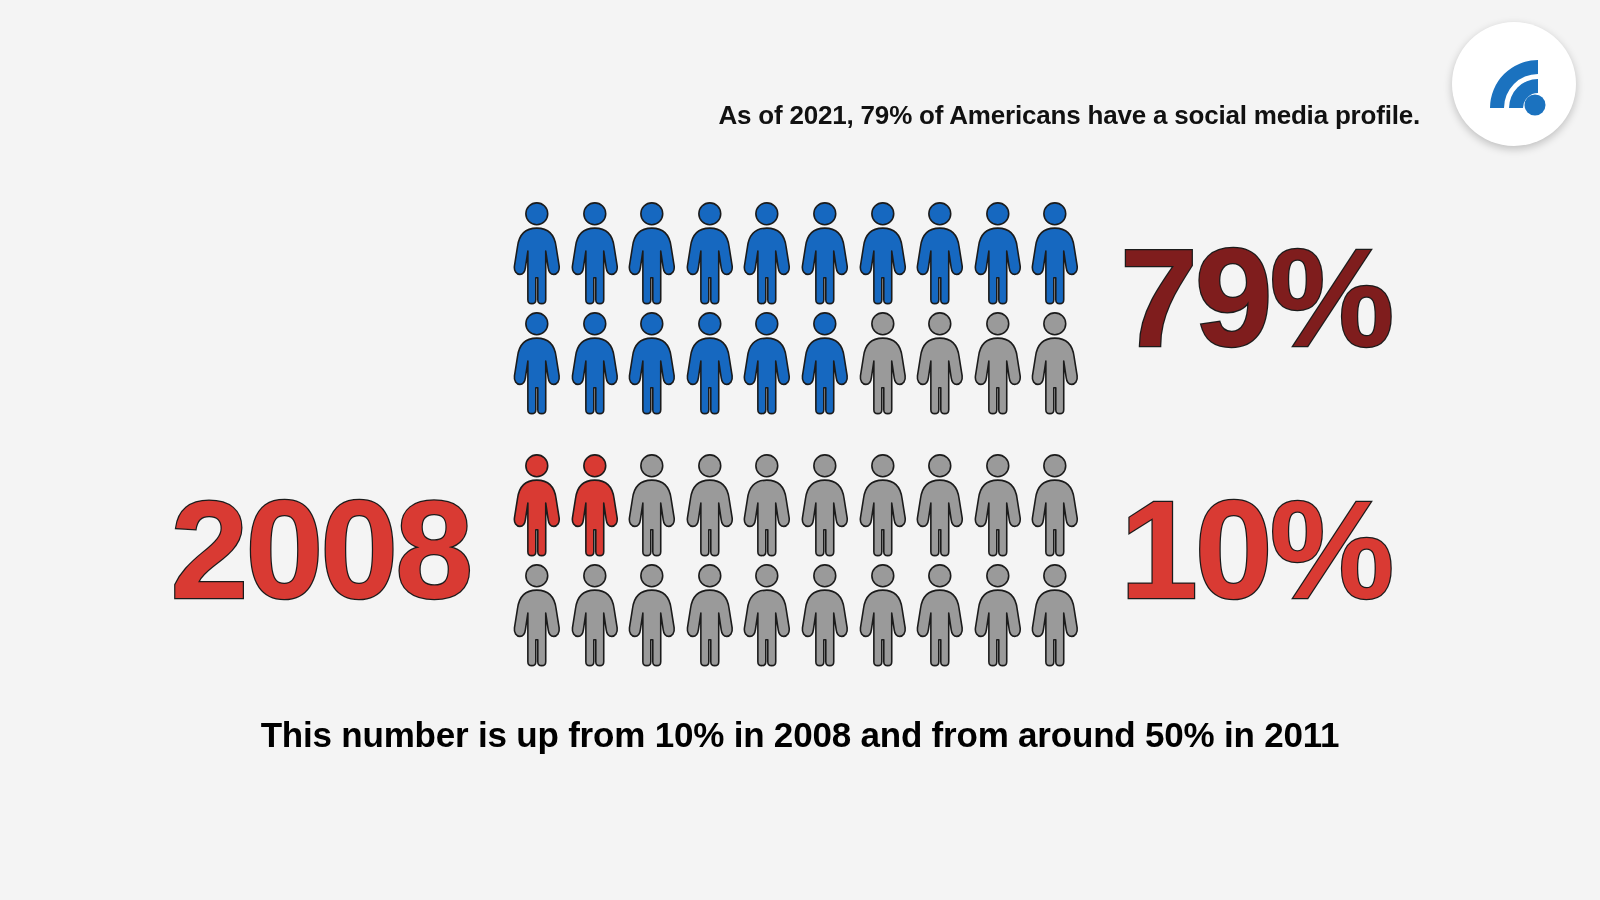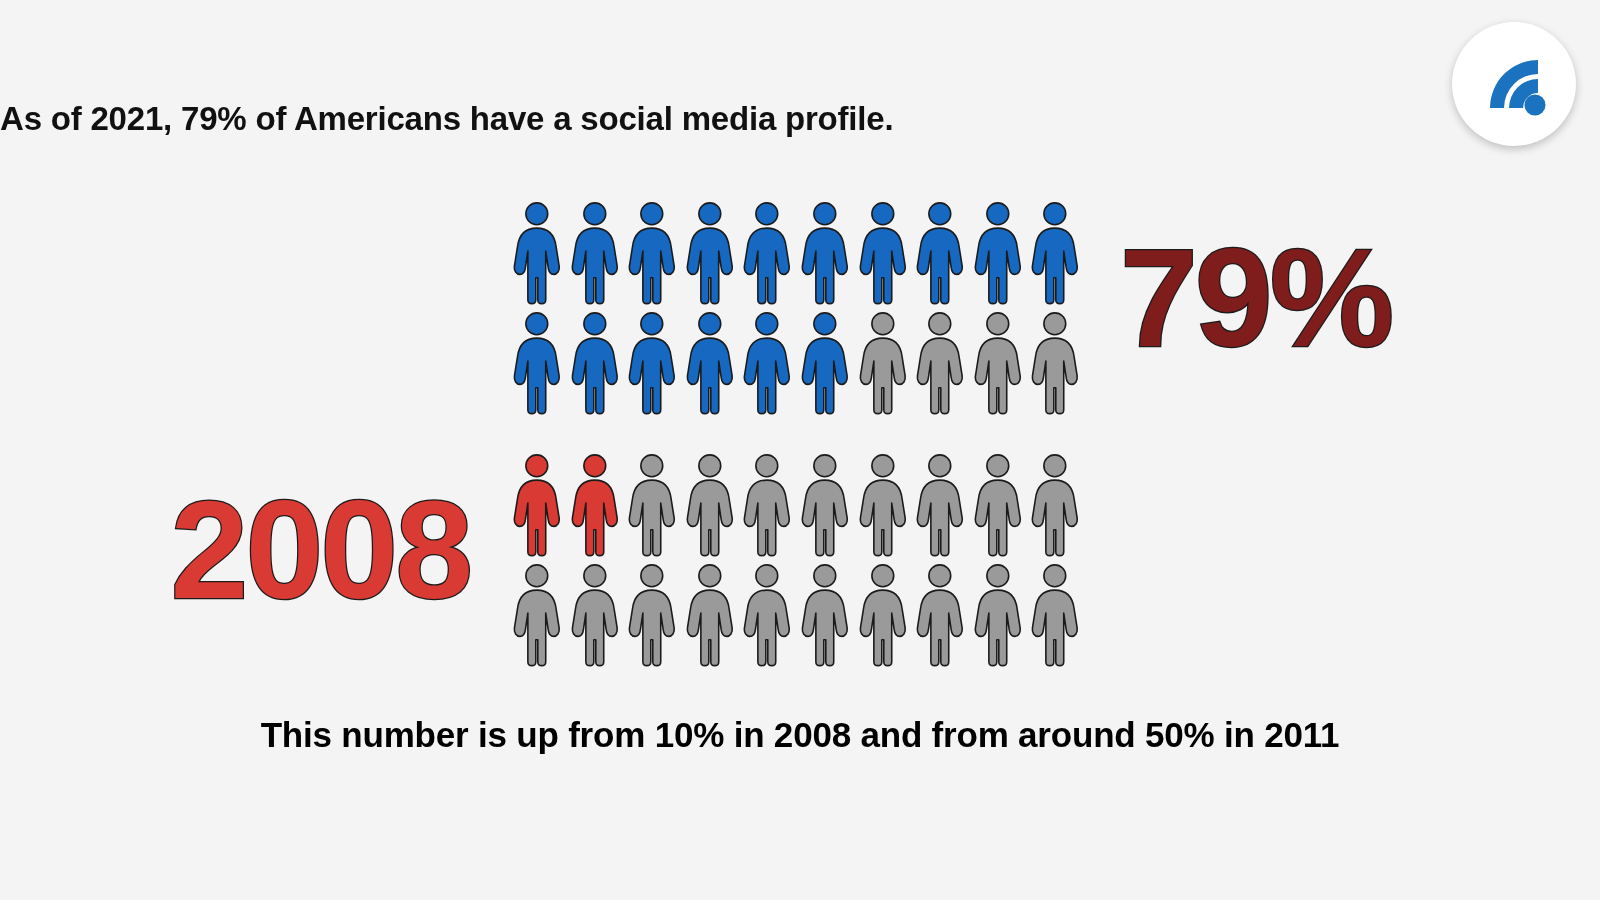--- a/index.html
+++ b/index.html
@@ -30,22 +30,22 @@
     justify-content: center;
   }
   .logo-badge svg { display: block; }
 
   
   .title {
     position: absolute;
     top: 100px;
     left: 0;
     width: 1420px;
-    text-align: left;
-    font-size: 33px;
+    text-align: right;
+    font-size: 26px;
     font-weight: bold;
     color: #111111;
     letter-spacing: -0.2px;
     white-space: nowrap;
   }
 
   
   .caption {
     position: absolute;
     top: 715px;
@@ -472,17 +472,18 @@
           <span class="person">
             <svg viewBox="0 0 58 110" aria-hidden="true">
               <g stroke="#1b1b1b" stroke-width="1.6" stroke-linejoin="round" fill="#9a9a9a">
                 <circle cx="29" cy="17.5" r="11"></circle>
                 <path d="M29 32 C17.5 32 11 38.5 9.5 51 L6.5 70 C5.8 75 8.5 78.5 12 78.5 C15 78.5 17 76 17.5 72 L20 55 L20 75 L20 104 C20 106.5 21.6 108 24 108 C26.4 108 28 106.5 28 104 L28 82 L30 82 L30 104 C30 106.5 31.6 108 34 108 C36.4 108 38 106.5 38 104 L38 75 L38 55 L40.5 72 C41 76 43 78.5 46 78.5 C49.5 78.5 52.2 75 51.5 70 L48.5 51 C47 38.5 40.5 32 29 32 Z"></path>
               </g>
             </svg>
           </span>
         </div>
       </div>
+    <div class="pct-label pct-2008">10%</div>
   </div>
 
 </div>
 
 <div class="caption">This number is up from 10% in 2008 and from around 50% in 2011</div>
 
 </body></html>

